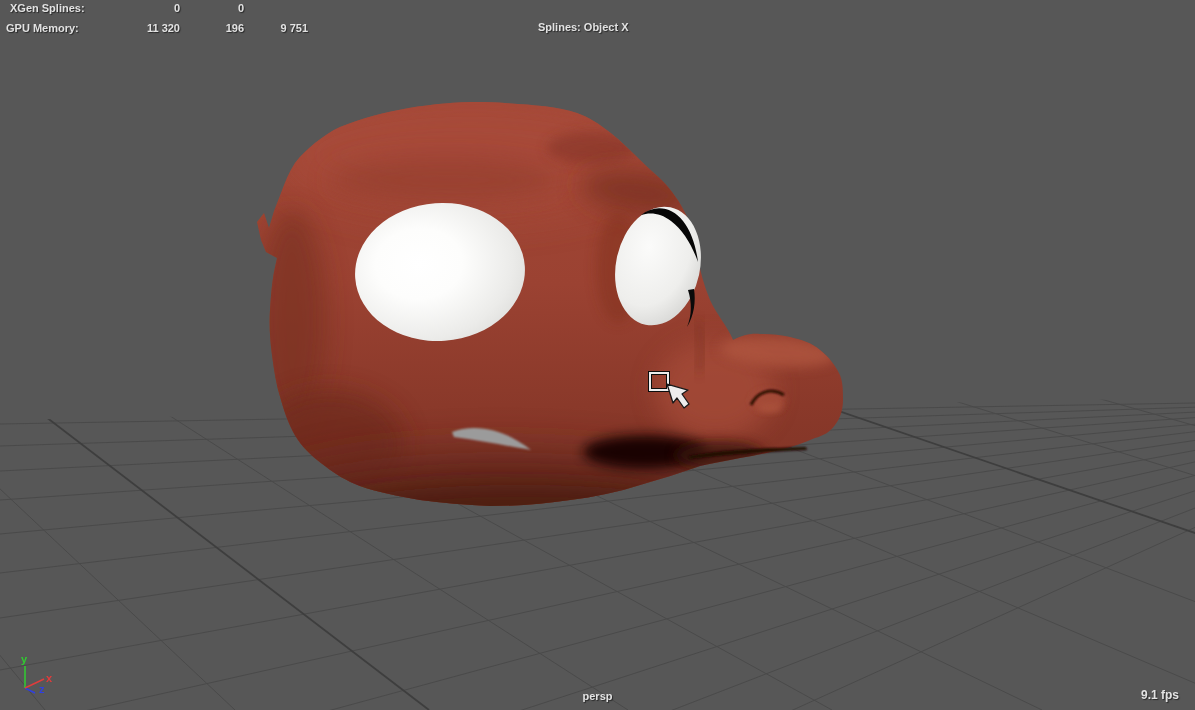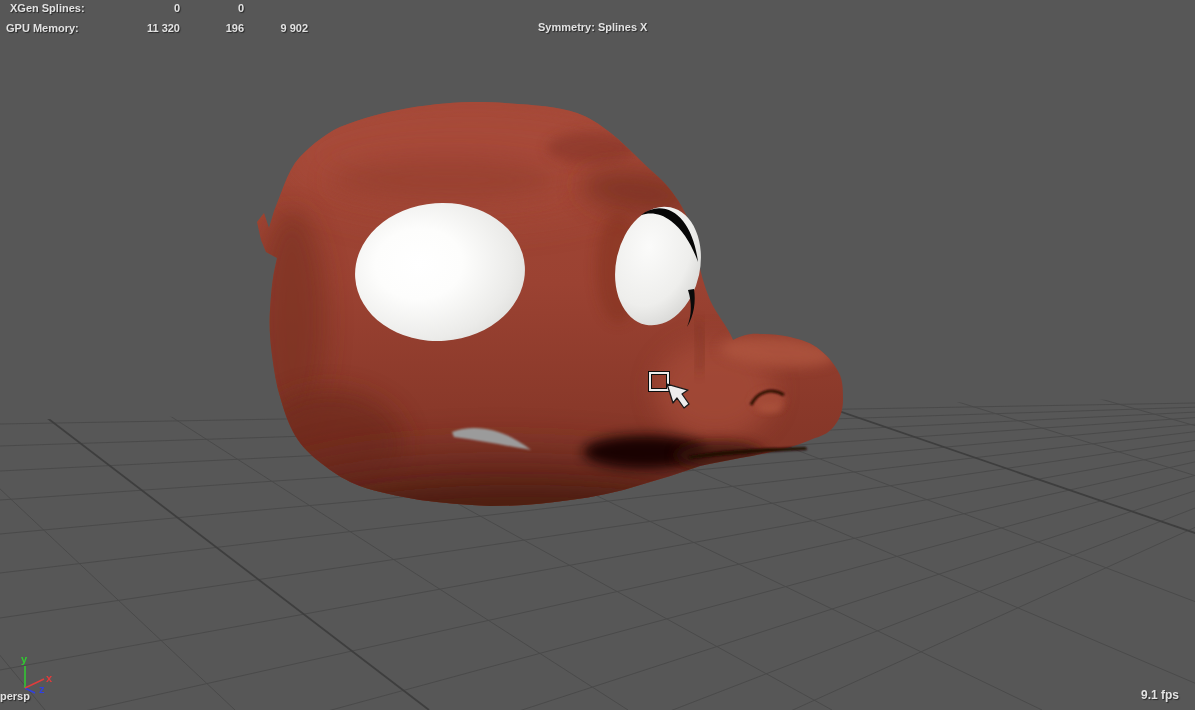--- a/index.html
+++ b/index.html
@@ -187,19 +187,19 @@
     </g>
   </svg>
 
   <div class="hud" style="left:10px;top:2px;">XGen Splines:</div>
   <div class="hud num" style="left:60px;top:2px;width:120px;">0</div>
   <div class="hud num" style="left:144px;top:2px;width:100px;">0</div>
 
   <div class="hud" style="left:6px;top:22px;">GPU Memory:</div>
   <div class="hud num" style="left:60px;top:22px;width:120px;">11 320</div>
   <div class="hud num" style="left:144px;top:22px;width:100px;">196</div>
-  <div class="hud num" style="left:208px;top:22px;width:100px;">9 902</div>
-
-  <div class="hud" style="left:538px;top:21px;">Symmetry: Splines X</div>
-
-  <div class="hud" style="left:0;top:690px;width:100%;">persp</div>
+  <div class="hud num" style="left:208px;top:22px;width:100px;">9 751</div>
+
+  <div class="hud" style="left:538px;top:21px;">Splines: Object X</div>
+
+  <div class="hud" style="left:0;top:690px;width:100%;text-align:center;">persp</div>
   <div class="hud num" style="right:16px;top:689px;font-size:12px;">9.1 fps</div>
 </div>
 
 </body></html>

